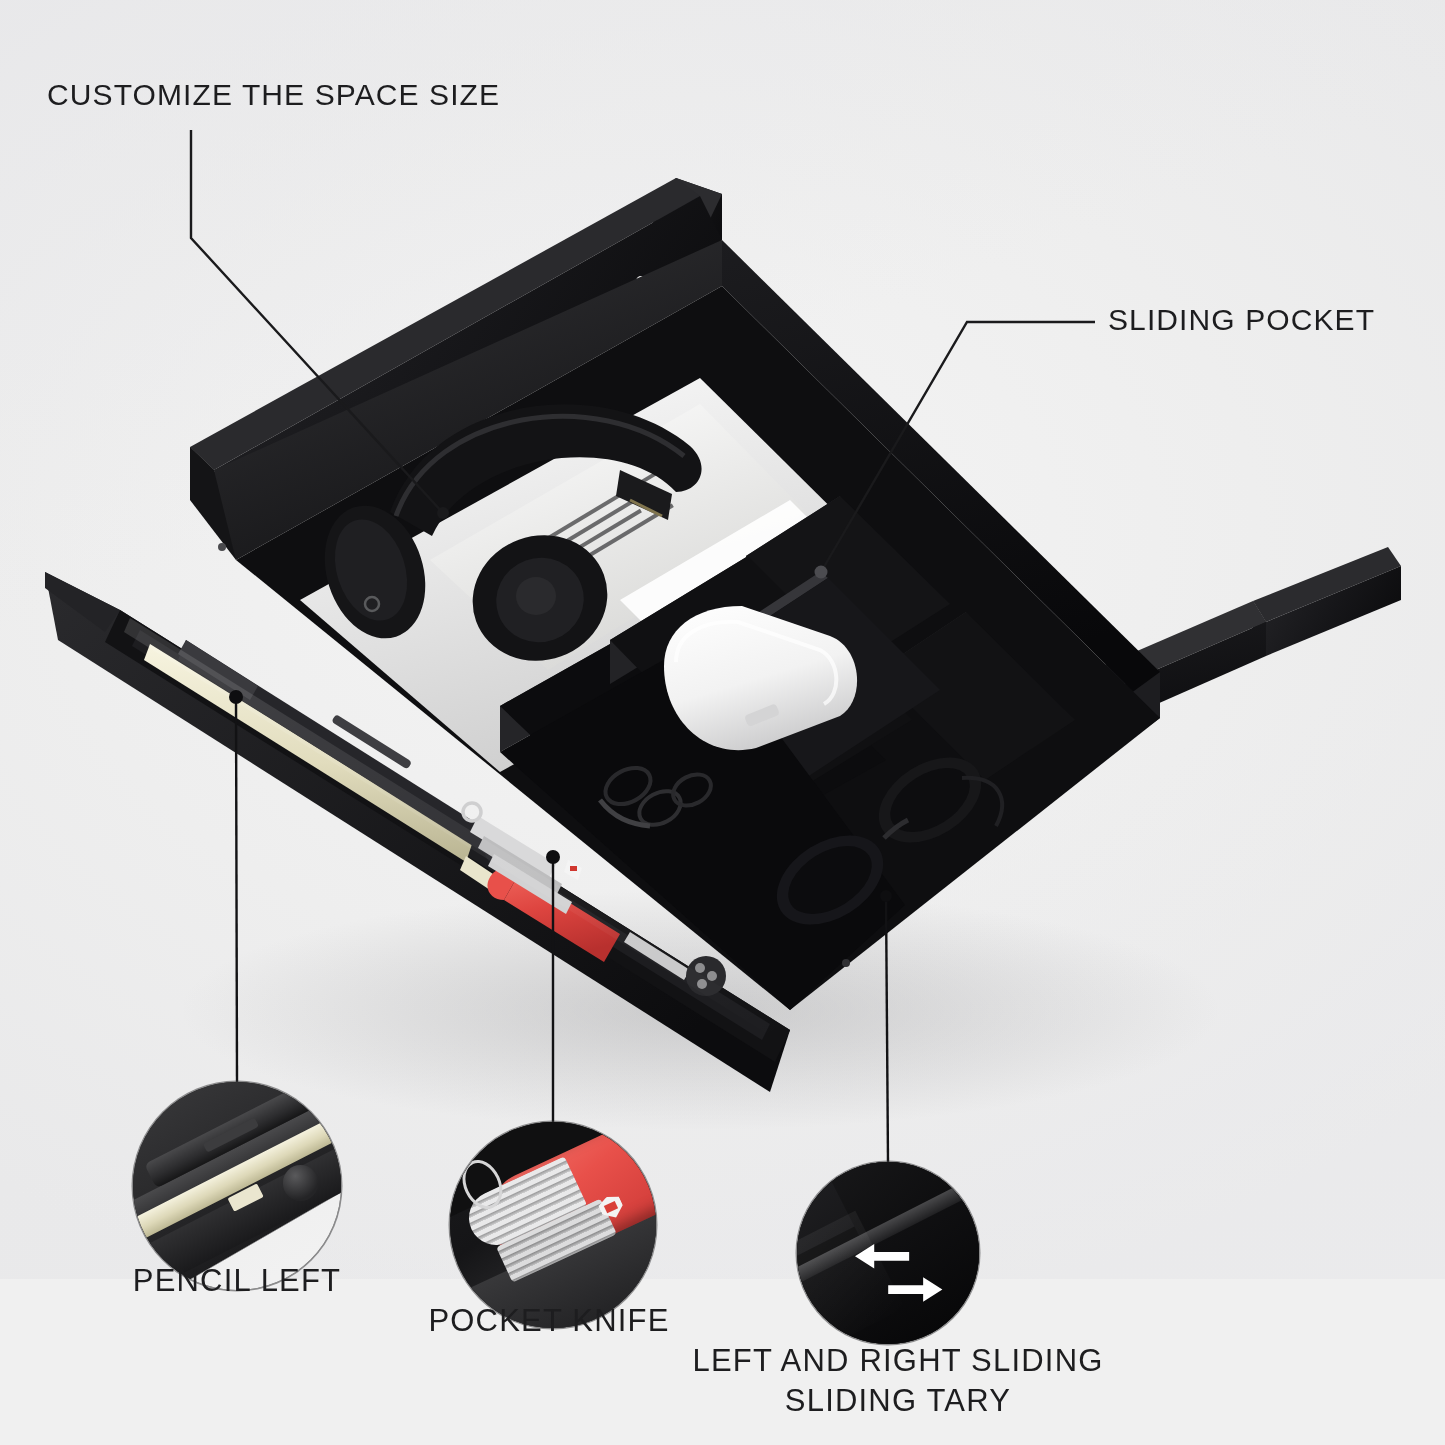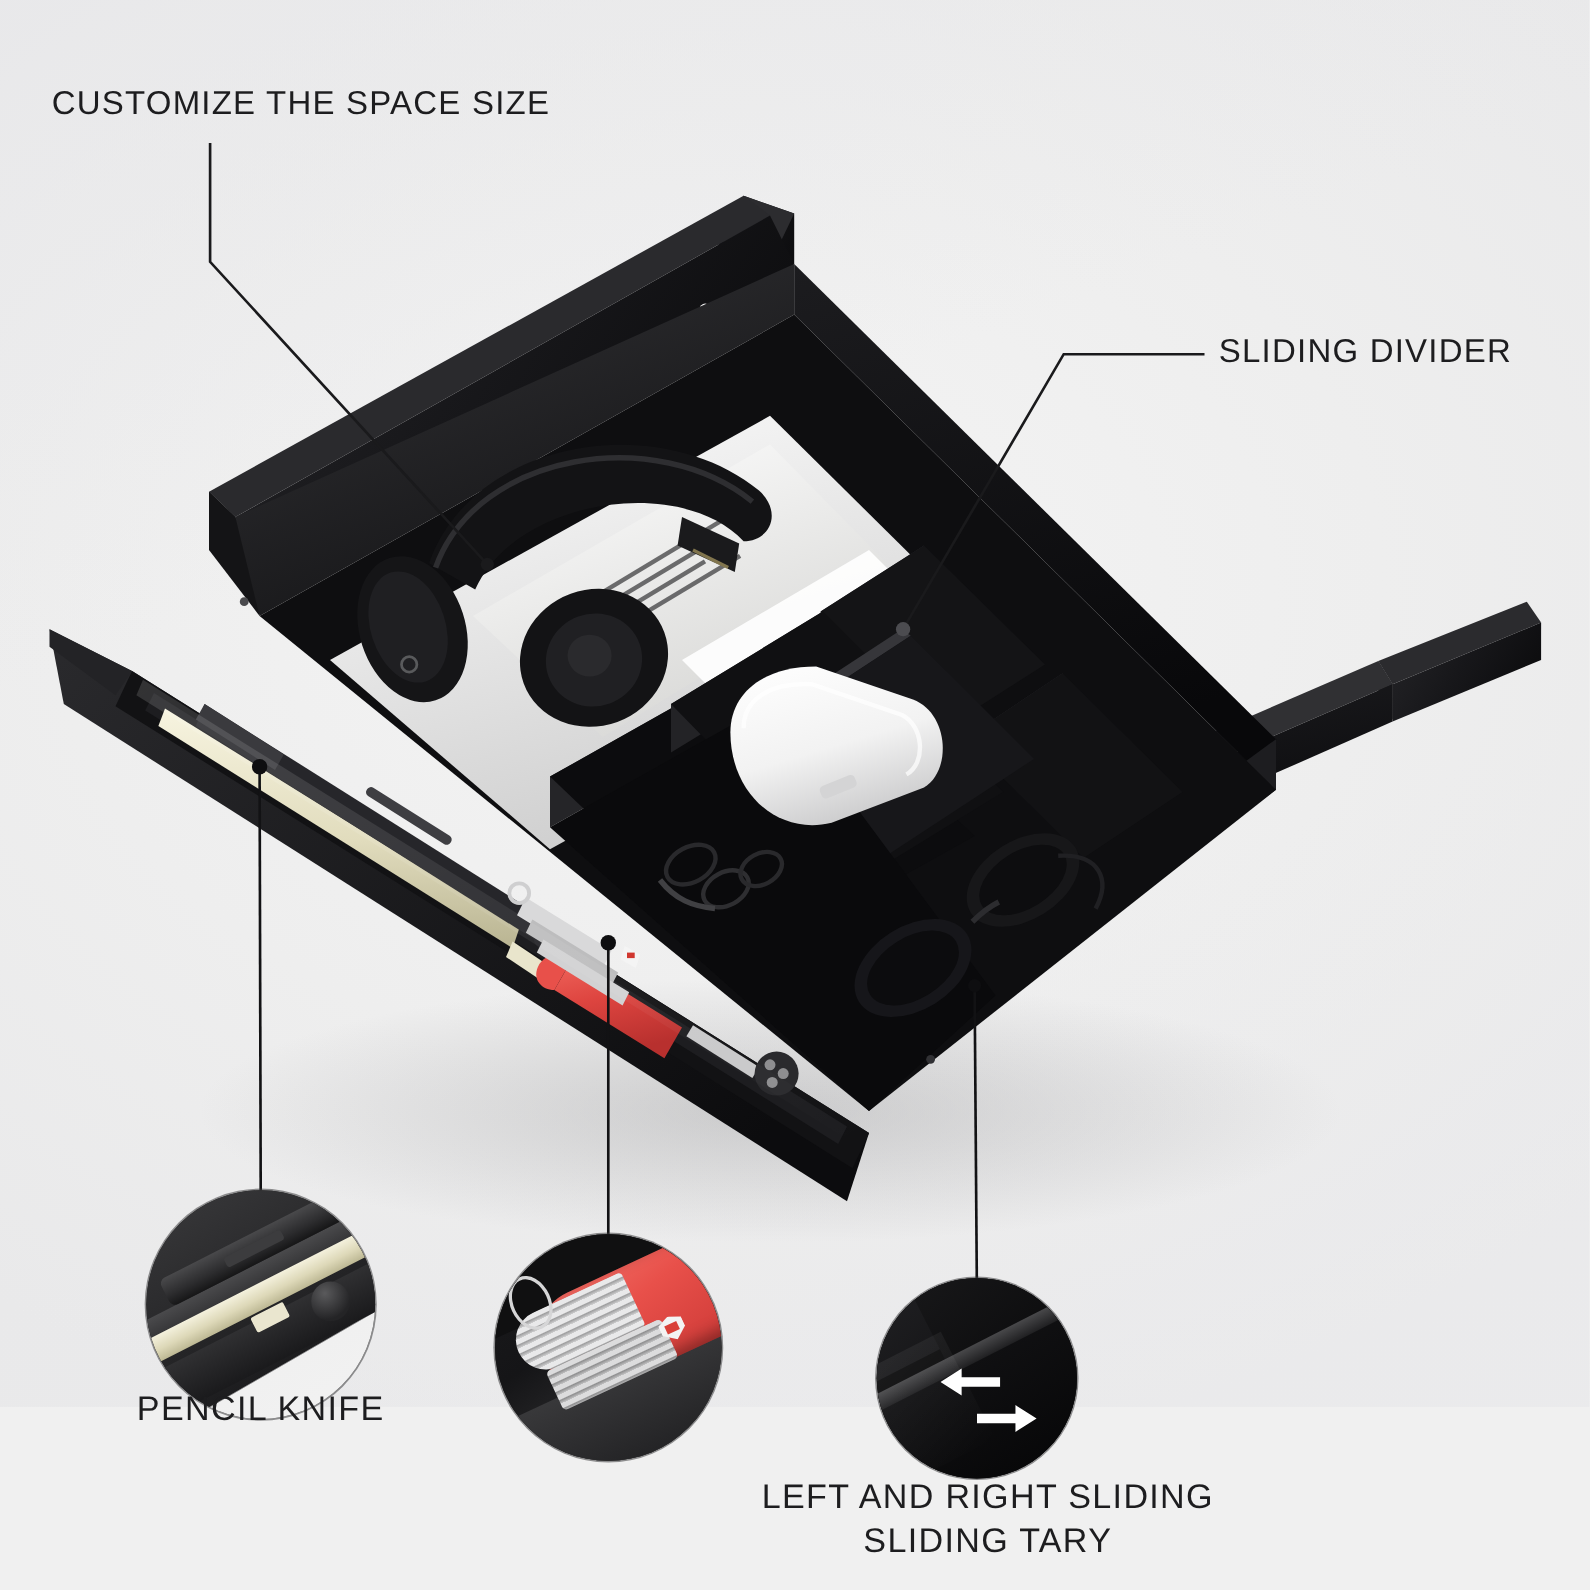--- a/index.html
+++ b/index.html
@@ -287,49 +287,50 @@
 
     <polyline points="553,857 553,1122" fill="none" stroke="#121214" stroke-width="2.4"></polyline>
     <circle cx="553" cy="857" r="7" fill="#0e0e10"></circle>
 
     <polyline points="886,896 888,1162" fill="none" stroke="#121214" stroke-width="2.4"></polyline>
     <circle cx="886" cy="896" r="6" fill="#0e0e10"></circle>
   </svg>
 
   <div class="callout-label" style="left:47px; top:78px;">CUSTOMIZE THE SPACE SIZE</div>
 
-  <div class="callout-label" style="left:1108px; top:303px;">SLIDING DIVIDER</div>
+  <div class="callout-label" style="left:1108px; top:303px;">SLIDING POCKET</div>
 
   <div class="zoom-circle" style="left:133px; top:1082px; width:208px; height:208px;">
     <div class="zc-inner">
       <div class="pt-bg"></div>
       <div class="pt-floor"></div>
       <div class="pt-lip"></div>
       <div class="pt-pen-cream"></div>
       <div class="pt-pen-black"></div>
       <div class="pt-clip"></div>
       <div class="pt-knob"></div>
       <div class="pt-tip"></div>
     </div>
   </div>
-  <div class="cap-label" style="left:237px; top:1263px; transform:translateX(-50%);">PENCIL KNIFE</div>
+  <div class="cap-label" style="left:237px; top:1263px; transform:translateX(-50%);">PENCIL LEFT</div>
 
   <div class="zoom-circle" style="left:450px; top:1122px; width:206px; height:206px;">
     <div class="zc-inner">
       <div class="pk-bg"></div>
       <div class="pk-dark-top"></div>
       <div class="pk-floor"></div>
       <div class="pk-body"></div>
       <div class="pk-blades"></div>
       <div class="pk-blades2"></div>
       <div class="pk-ring"></div>
       <div class="pk-shield"></div>
       <div class="pk-shield-cross"></div>
     </div>
   </div>
+  <div class="cap-label" style="left:549px; top:1303px; transform:translateX(-50%);">POCKET KNIFE</div>
 
   <div class="zoom-circle" style="left:797px; top:1162px; width:182px; height:182px;">
     <div class="zc-inner">
       <div class="st-bg"></div>
       <div class="st-panel-a"></div>
       <div class="st-panel-b"></div>
       <div class="st-floor"></div>
       <div class="st-rail"></div>
       <div class="st-sheen"></div>
       <svg class="st-arrows" viewBox="0 0 100 70">

